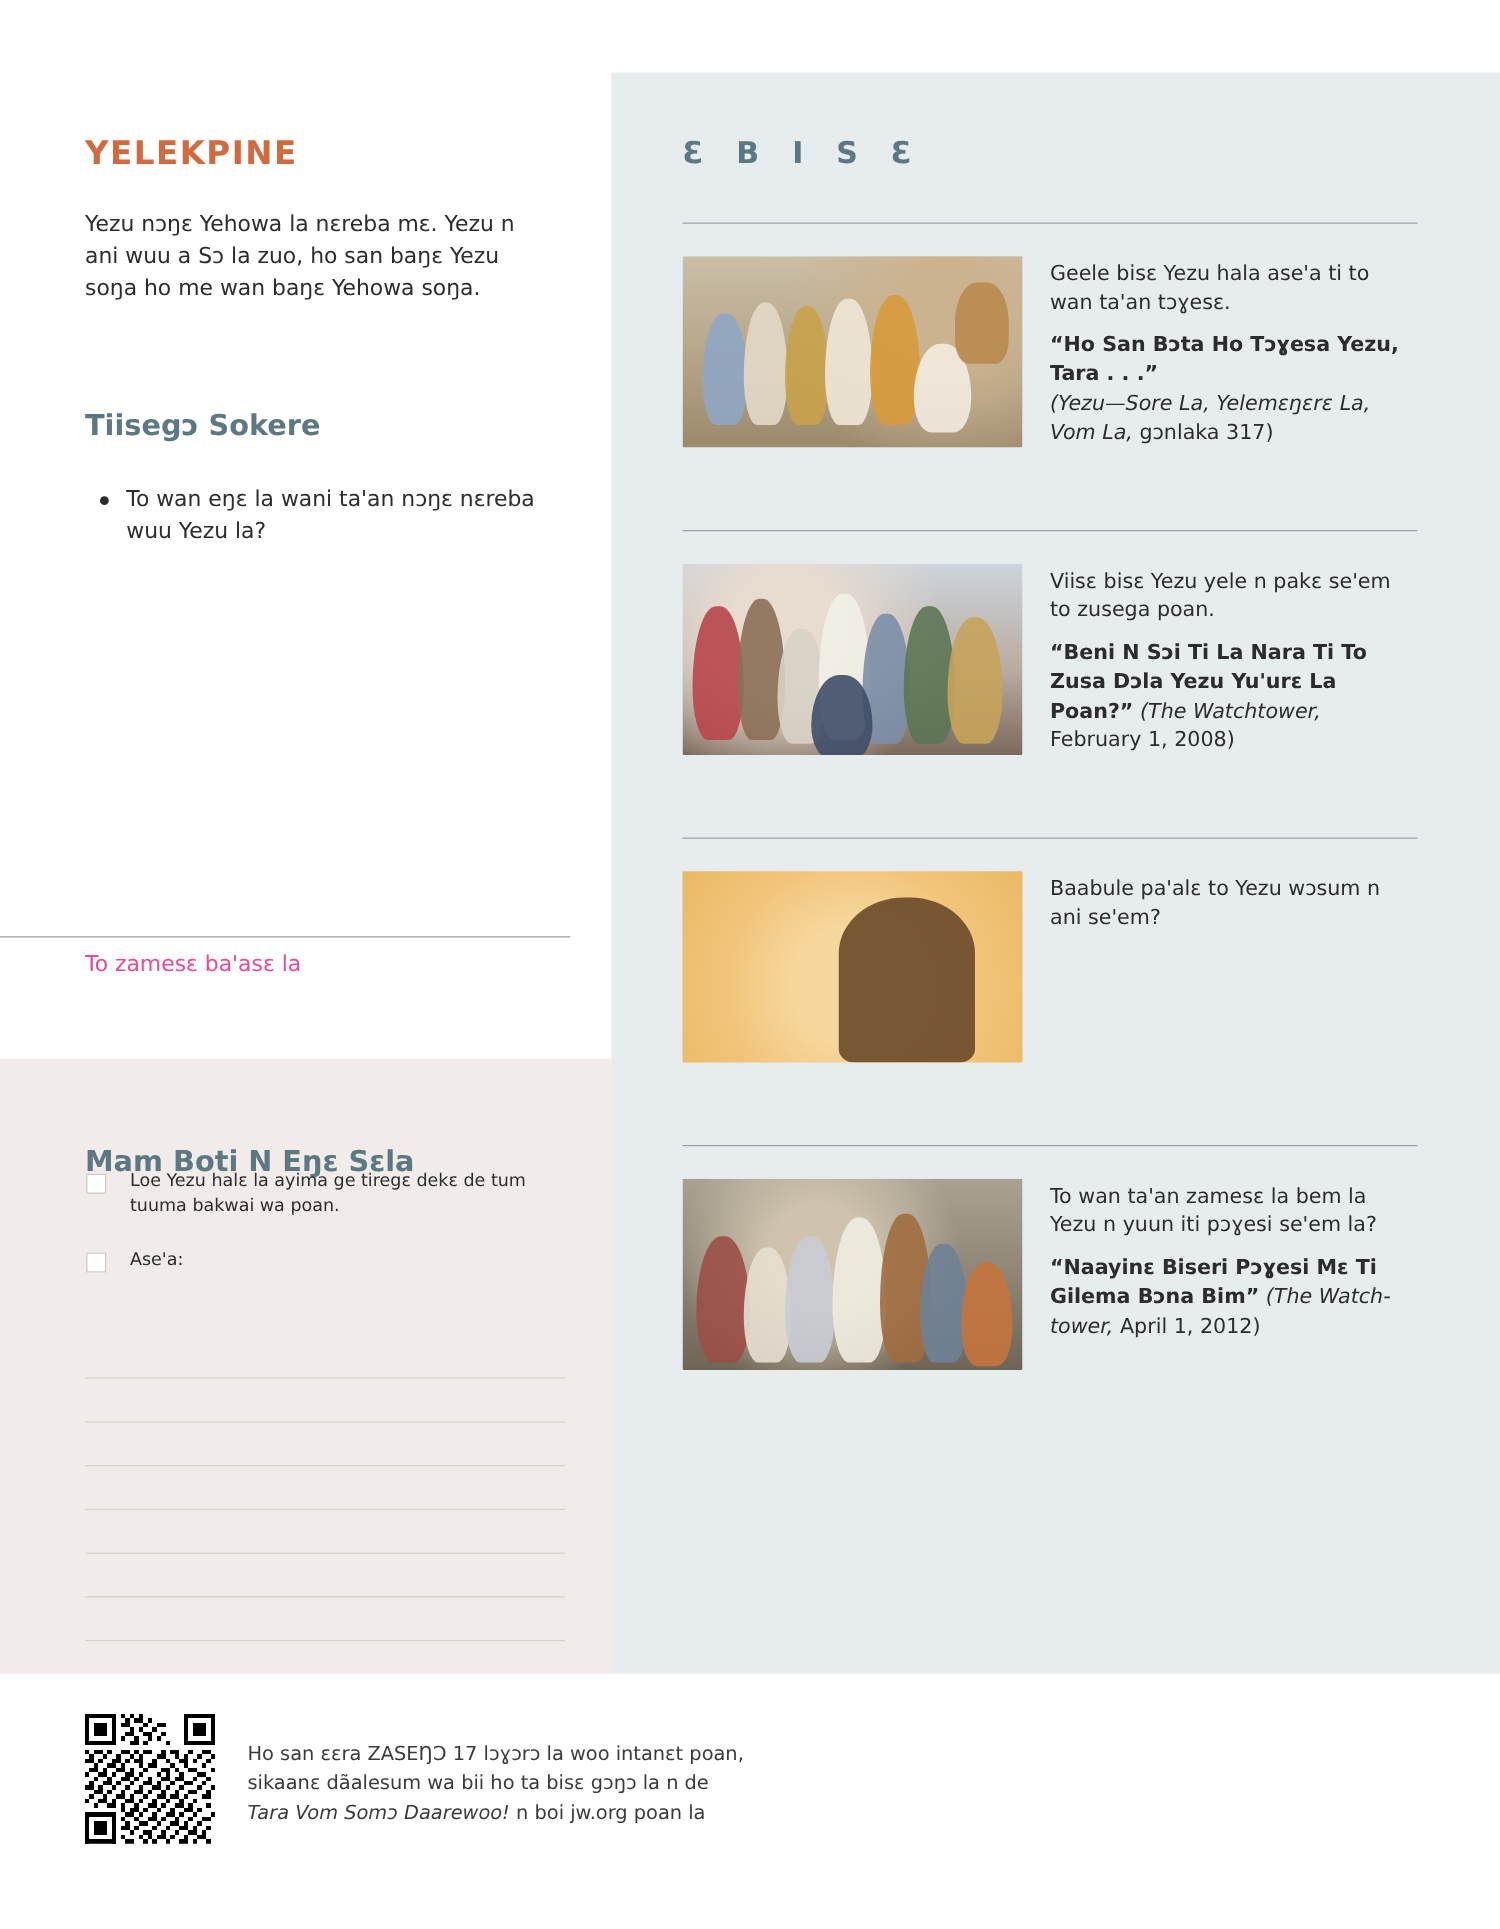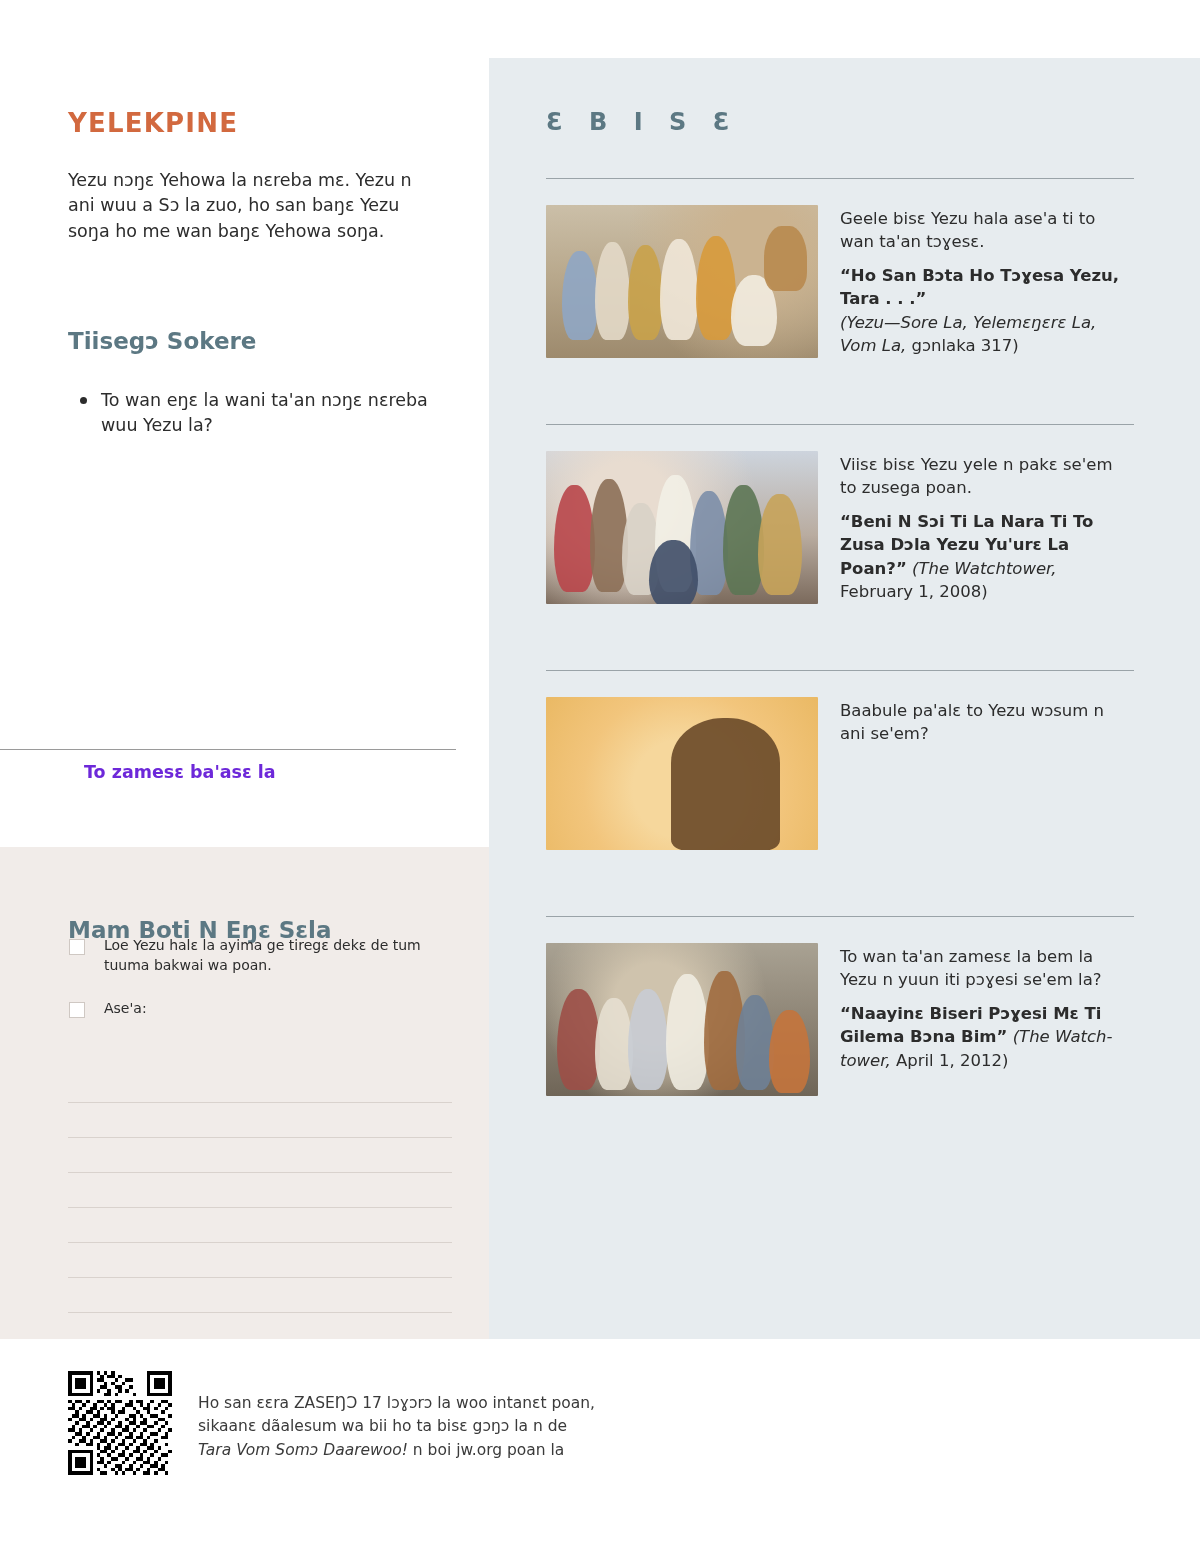--- a/index.html
+++ b/index.html
@@ -105,25 +105,24 @@
     position: absolute;
     left: 0;
     top: 749px;
     width: 456px;
     height: 1px;
     background: #9a9a9a;
   }
 
   .to-zamese {
     position: absolute;
-    left: 84px;
+    left: 68px;
     top: 762px;
     font-size: 17.5px;
-    color: #6d28d9;
-    font-weight: bold;
+    color: #ec4899;
   }
 
   #mamboti-title {
     position: absolute;
     left: 68px;
     top: 875px;
     margin-top: 42px;
   }
 
   .checks {

